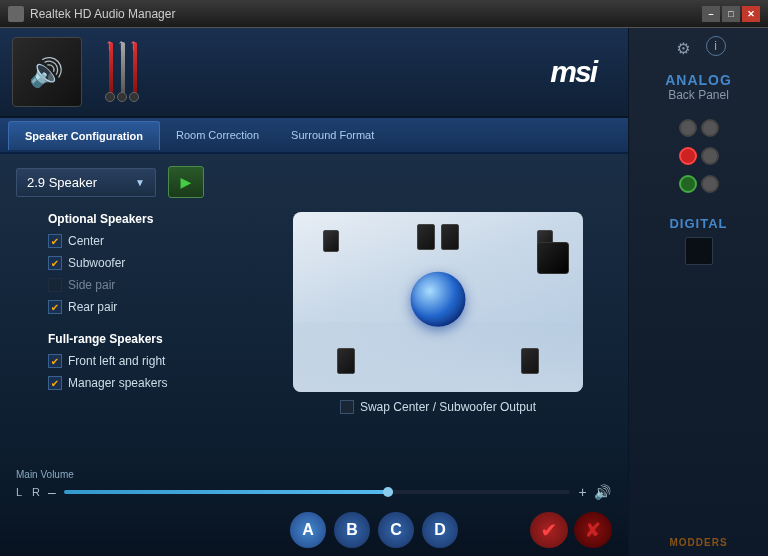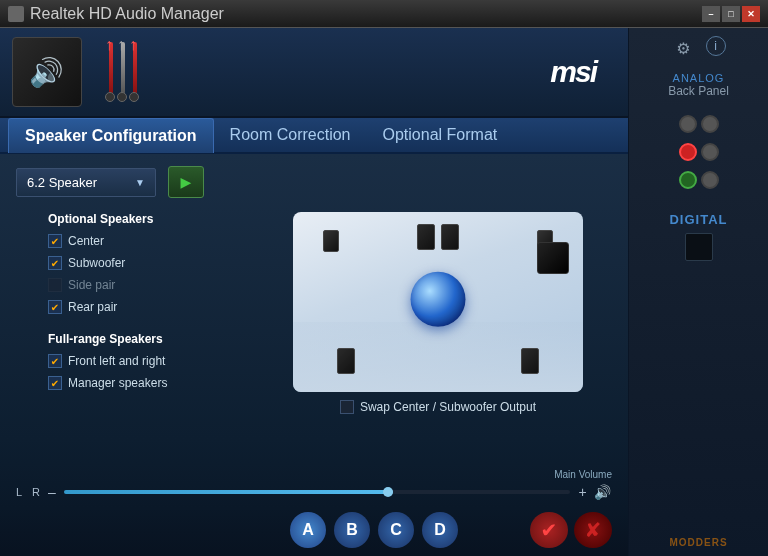--- a/index.html
+++ b/index.html
@@ -21,21 +21,21 @@
       gap: 6px;
       border-bottom: 1px solid #555;
     }
     .title-bar-icon {
       width: 16px; height: 16px;
       background: #666;
       border-radius: 2px;
     }
     .title-bar-text {
       color: #ccc;
-      font-size: 16px;
+      font-size: 12px;
       flex: 1;
     }
     .title-bar-buttons {
       display: flex; gap: 2px;
     }
     .tb-btn {
       width: 18px; height: 16px;
       border: none;
       cursor: pointer;
       font-size: 9px;
@@ -108,21 +108,21 @@
       background: linear-gradient(to bottom, #1e4070, #143058);
       display: flex;
       align-items: center;
       height: 36px;
       padding: 0 8px;
       gap: 0;
       border-bottom: 2px solid #0a2040;
     }
     .tab {
       padding: 8px 16px;
-      font-size: 16px;
+      font-size: 11px;
       cursor: pointer;
       border-radius: 3px 3px 0 0;
       color: #aaccee;
       white-space: nowrap;
     }
     .tab.active {
       background: linear-gradient(to bottom, #2a5a9a, #1e4070);
       color: #ffffff;
       font-weight: bold;
       border: 1px solid #3a6ab0;
@@ -261,21 +261,21 @@
       background: #1a2535;
       border: 1px solid #3a5070;
     }
 
     
     .volume-section {
       padding: 6px 16px 8px;
       background: linear-gradient(to bottom, #0d1e30, #0a1828);
     }
     .volume-label {
-      text-align: right;
+      text-align: left;
       color: #8aaabf;
       font-size: 10px;
       margin-bottom: 4px;
       margin-top: 24px;
     }
     .volume-row {
       display: flex;
       align-items: center;
       gap: 8px;
     }
@@ -370,22 +370,22 @@
       cursor: pointer;
       color: #8899aa;
       font-size: 16px;
     }
     .analog-section {
       width: 100%;
       text-align: center;
     }
     .analog-title {
       color: #4488cc;
-      font-size: 11px;
-      font-weight: normal;
+      font-size: 14px;
+      font-weight: bold;
       letter-spacing: 1px;
     }
     .analog-subtitle {
       color: #8899aa;
       font-size: 12px;
     }
     
     .jack-row {
       display: flex;
       align-items: center;
@@ -462,29 +462,29 @@
     </div>
 
     <div class="tab-bar">
       <div class="tab active">
         <span>Speaker Configuration</span>
       </div>
       <div class="tab">
         <span>Room Correction</span>
       </div>
       <div class="tab">
-        <span>Optional Format</span>
+        <span>Surround Format</span>
       </div>
     </div>
 
     <div class="content-area">
 
       <div class="speaker-selector-row">
         <div class="speaker-dropdown">
-          <span>6.2 Speaker</span>
+          <span>2.9 Speaker</span>
           <span class="dropdown-arrow">▼</span>
         </div>
         <div class="play-btn">
           <span>▶</span>
         </div>
       </div>
 
       <div class="two-col">
         <div class="left-col">
           <div class="section-label">Optional Speakers</div>

